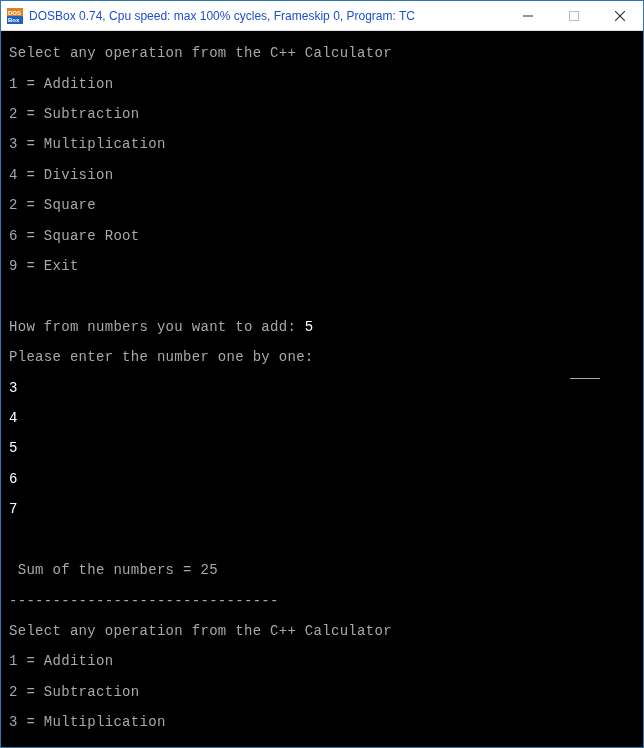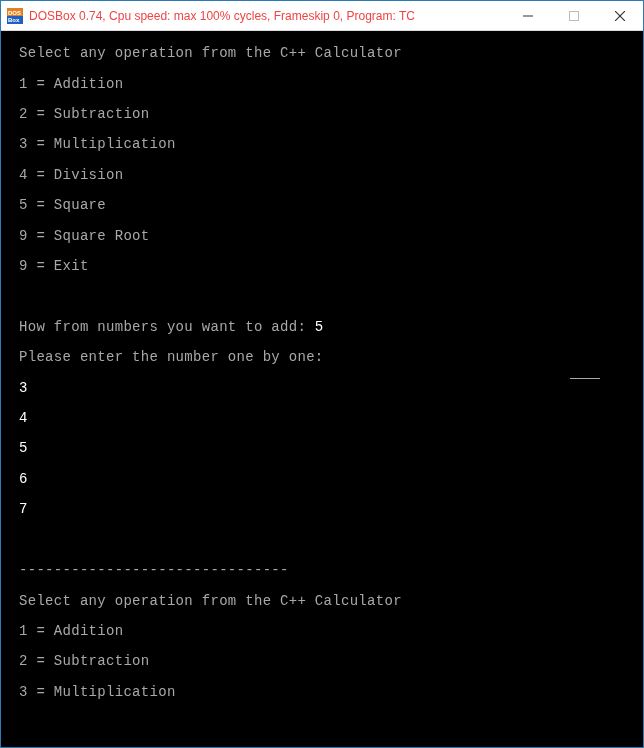--- a/index.html
+++ b/index.html
@@ -12,21 +12,21 @@
       border: 1px solid #2a7ab8;
     }
     .titlebar {
       height: 30px;
       background: #fff;
       display: flex;
       align-items: center;
       padding: 0 0 0 6px;
       border-bottom: 1px solid #ddd;
       font-size: 12px;
-      color: #ef4444;
+      color: #1d4ed8;
     }
     .titlebar-icon {
       width: 16px;
       height: 16px;
       margin-right: 6px;
       display: inline-block;
     }
     .titlebar-title {
       flex: 1;
       white-space: nowrap;
@@ -50,21 +50,21 @@
     .win-btn.disabled { color: #bbb; }
     .win-btn.close svg { width: 10px; height: 10px; }
     .console {
       width: 100%;
       height: calc(100% - 30px);
       background: #000;
       color: #a8a8a8;
       font-family: "Courier New", monospace;
       font-size: 14px;
       line-height: 15.2px;
-      padding: 0 18px;
+      padding: 0 8px;
       white-space: pre;
       overflow: hidden;
       letter-spacing: 0.3px;
     }
     .console .bright { color: #fff; }
     .line { display: block; }
     .hr-seg {
       position: absolute;
       right: 44px;
       top: 378px;
@@ -105,32 +105,33 @@
     </button>
   </div>
 </div>
 
 <div class="console">
 <span class="line">Select any operation from the C++ Calculator</span>
 <span class="line">1 = Addition</span>
 <span class="line">2 = Subtraction</span>
 <span class="line">3 = Multiplication</span>
 <span class="line">4 = Division</span>
-<span class="line">5 = Square</span>
-<span class="line">9 = Square Root</span>
+<span class="line">2 = Square</span>
+<span class="line">6 = Square Root</span>
 <span class="line">9 = Exit</span>
 <span class="line"> </span>
 <span class="line"><span>How from numbers you want to add: </span><span class="bright">5</span></span>
 <span class="line">Please enter the number one by one:</span>
 <span class="line bright">3</span>
 <span class="line bright">4</span>
 <span class="line bright">5</span>
 <span class="line bright">6</span>
 <span class="line bright">7</span>
 <span class="line"> </span>
+<span class="line"> Sum of the numbers = 25</span>
 <span class="line">-------------------------------</span>
 <span class="line">Select any operation from the C++ Calculator</span>
 <span class="line">1 = Addition</span>
 <span class="line">2 = Subtraction</span>
 <span class="line">3 = Multiplication</span>
 
 
 
 
 

